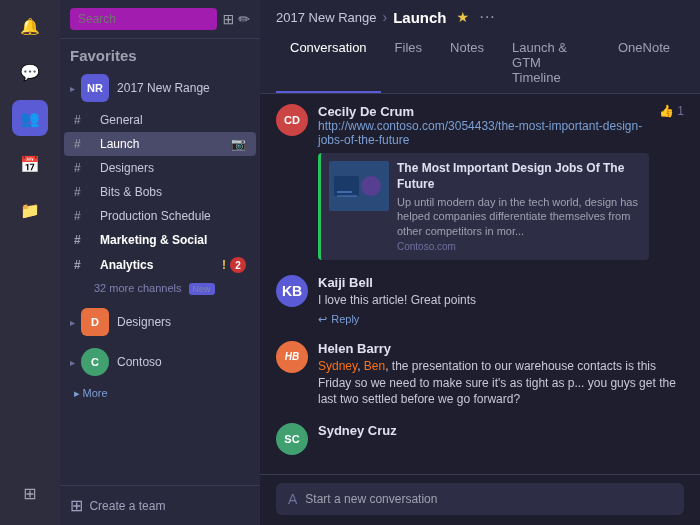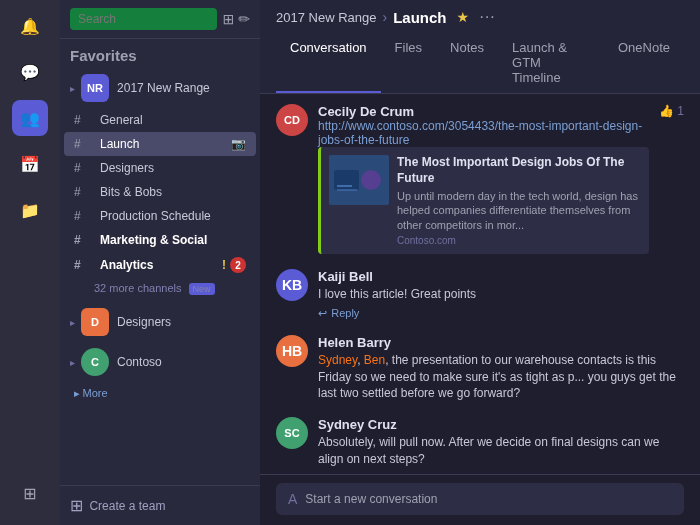--- a/index.html
+++ b/index.html
@@ -62,21 +62,21 @@
       overflow: hidden;
     }
     .teams-search {
       padding: 8px 10px;
       display: flex;
       align-items: center;
       gap: 6px;
       border-bottom: 1px solid #3a3a52;
     }
     .teams-search input {
-      background: #15803d;
+      background: #a21caf;
       border: none;
       border-radius: 4px;
       padding: 4px 8px;
       color: #d4d4d4;
       font-size: 12px;
       width: 100%;
       outline: none;
     }
     .teams-search-icons {
       display: flex;
@@ -275,24 +275,25 @@
       color: #e0e0f0;
       font-size: 13px;
     }
     .msg-text { color: #c8c8d8; font-size: 12px; margin-top: 2px; line-height: 1.4; }
     .msg-link { color: #7b9fd4; font-size: 12px; }
 
     .link-card {
       background: #2d2d45;
       border-radius: 4px;
       padding: 8px;
+      margin-top: 6px;
       display: flex;
       gap: 8px;
       max-width: 380px;
-      border-left: 3px solid #84cc16;
+      border-left: 3px solid #22c55e;
     }
     .link-card-thumb {
       width: 60px;
       height: 50px;
       background: linear-gradient(135deg, #3a5a8a, #5b3a8a);
       border-radius: 3px;
       flex-shrink: 0;
       display: flex;
       align-items: center;
       justify-content: center;
@@ -523,35 +524,34 @@
         <span class="msg-sender">Kaiji Bell</span>
         <div class="msg-text">I love this article! Great points</div>
         <div class="reply-btn">
           <span>↩</span>
           <span>Reply</span>
         </div>
       </div>
     </div>
 
     <div class="msg-row">
-      <div class="avatar" style="background:#e87040; font-size:14px;">HB</div>
+      <div class="avatar" style="background:#e87040; font-size:10px;font-style:italic;">HB</div>
       <div class="msg-content">
         <span class="msg-sender">Helen Barry</span>
         <div class="msg-text">
           <span class="mention-highlight">Sydney</span>, 
           <span class="mention-highlight">Ben</span>, the presentation to our warehouse contacts is this Friday so we need to make sure it's as tight as p... you guys get the last two settled before we go forward?
         </div>
       </div>
     </div>
 
     <div class="msg-row">
       <div class="avatar" style="background:#40a070; font-size:11px;">SC</div>
       <div class="msg-content">
         <span class="msg-sender">Sydney Cruz</span>
-        <div class="msg-text">Absolutely, will pull now. After we decide on final designs can we align on next steps?</div>
       </div>
     </div>
 
   </div>
 
   <div class="compose-bar">
     <div class="compose-input">
       <span class="compose-icon">A</span>
       <span style="flex:1;">Start a new conversation</span>
     </div>

